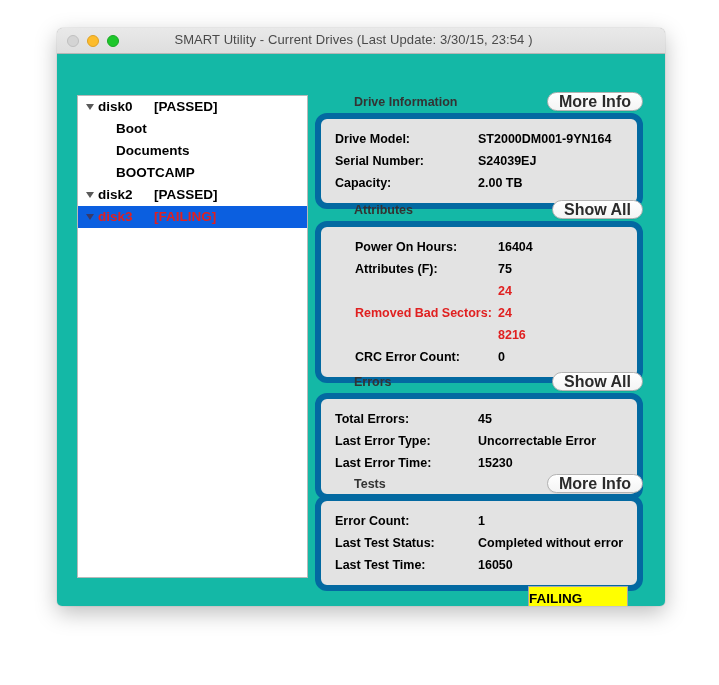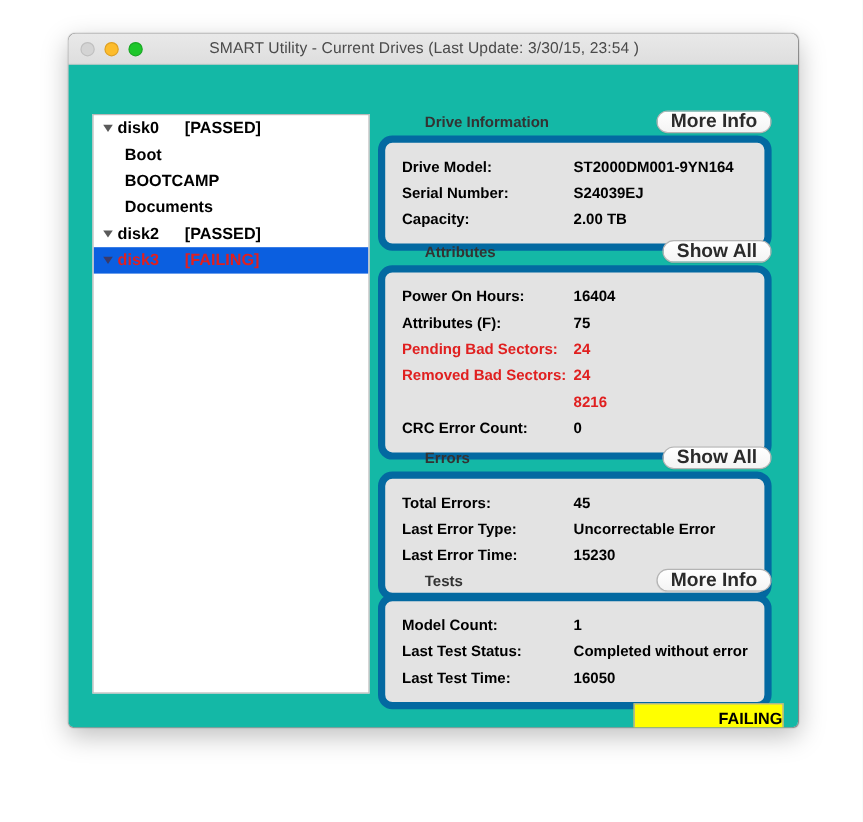--- a/index.html
+++ b/index.html
@@ -88,21 +88,21 @@
     position: absolute;
     left: 8px;
     top: 8px;
     width: 0; height: 0;
     border-left: 4.5px solid transparent;
     border-right: 4.5px solid transparent;
     border-top: 6px solid #5a5a5a;
   }
   .tree-row.selected .tri { border-top-color: #3a3a6a; }
   .tree-row .label { position: absolute; left: 20px; }
-  .tree-row.child .label { left: 26px; }
+  .tree-row.child .label { left: 38px; }
   .tree-row .status { position: absolute; left: 76px; }
   .tree-row .status.failing { color: #e02020; }
   .tree-row .label.failing { color: #e02020; }
 
   
   .section { position: absolute; left: 258px; width: 328px; }
   .section-head {
     position: relative;
     height: 19px;
   }
@@ -143,26 +143,26 @@
     color: #000000;
     white-space: nowrap;
   }
   .kv-row .k { position: absolute; left: 14px; }
   .kv-row .v { position: absolute; left: 157px; }
   .kv-row.alert .k, .kv-row.alert .v { color: #e02020; }
   #overall-badge {
     position: absolute;
     left: 471px;
     top: 532px;
-    width: 125px;
+    width: 100px;
     height: 25px;
     background: #ffff00;
     border: 1px solid #a8a8a8;
     box-sizing: border-box;
-    text-align: right;
+    text-align: left;
     line-height: 23px;
     font-size: 13.5px;
     color: #000000;
   }
 </style>
 </head>
 <body>
 
 <div id="window">
 
@@ -178,24 +178,24 @@
     <div id="drive-list">
         <div class="tree-row">
           <span class="tri"></span>
           <span class="label">disk0</span>
           <span class="status">[PASSED]</span>
         </div>
         <div class="tree-row child">
           <span class="label">Boot</span>
         </div>
         <div class="tree-row child">
+          <span class="label">Documents</span>
+        </div>
+        <div class="tree-row child">
           <span class="label">BOOTCAMP</span>
-        </div>
-        <div class="tree-row child">
-          <span class="label">Documents</span>
         </div>
         <div class="tree-row">
           <span class="tri"></span>
           <span class="label">disk2</span>
           <span class="status">[PASSED]</span>
         </div>
         <div class="tree-row selected">
           <span class="tri"></span>
           <span class="label failing">disk3</span>
           <span class="status failing">[FAILING]</span>
@@ -220,31 +220,30 @@
             <span class="k">Capacity:</span>
             <span class="v">2.00 TB</span>
           </div>
         </div>
       </div>
     <div class="section" id="section-attributes" style="top: 148px;">
         <div class="section-head">
           <div class="section-title">Attributes</div>
           <div class="section-btn">Show All</div>
         </div>
-        <div class="section-box" style="padding-top: 9px; padding-bottom: 9px;">
+        <div class="section-box" style="padding-top: 9px; padding-bottom: 9px; padding-left: 20px;">
           <div class="kv-row">
             <span class="k">Power On Hours:</span>
             <span class="v">16404</span>
           </div>
           <div class="kv-row">
             <span class="k">Attributes (F):</span>
             <span class="v">75</span>
           </div>
           <div class="kv-row alert">
-            <span class="k">Pending Bad Sectors:</span>
             <span class="v">24</span>
           </div>
           <div class="kv-row alert">
             <span class="k">Removed Bad Sectors:</span>
             <span class="v">24</span>
           </div>
           <div class="kv-row alert">
             <span class="v">8216</span>
           </div>
           <div class="kv-row">
@@ -273,21 +272,21 @@
           </div>
         </div>
       </div>
     <div class="section" id="section-tests" style="top: 422px;">
         <div class="section-head">
           <div class="section-title">Tests</div>
           <div class="section-btn">More Info</div>
         </div>
         <div class="section-box" style="padding-top: 9px; padding-bottom: 9px;">
           <div class="kv-row">
-            <span class="k">Model Count:</span>
+            <span class="k">Error Count:</span>
             <span class="v">1</span>
           </div>
           <div class="kv-row">
             <span class="k">Last Test Status:</span>
             <span class="v">Completed without error</span>
           </div>
           <div class="kv-row">
             <span class="k">Last Test Time:</span>
             <span class="v">16050</span>
           </div>

